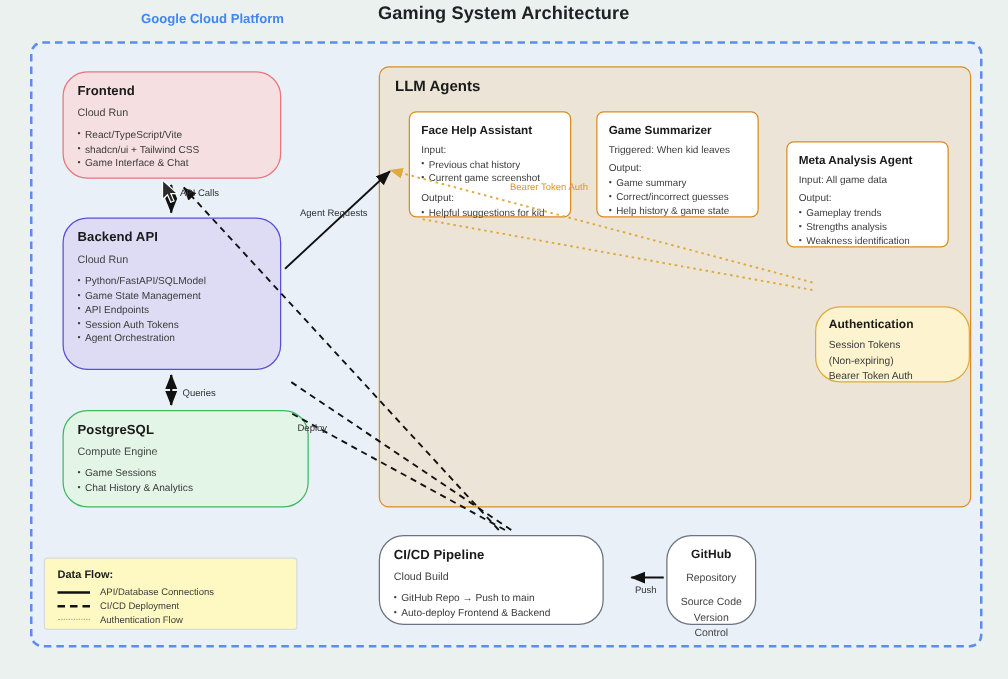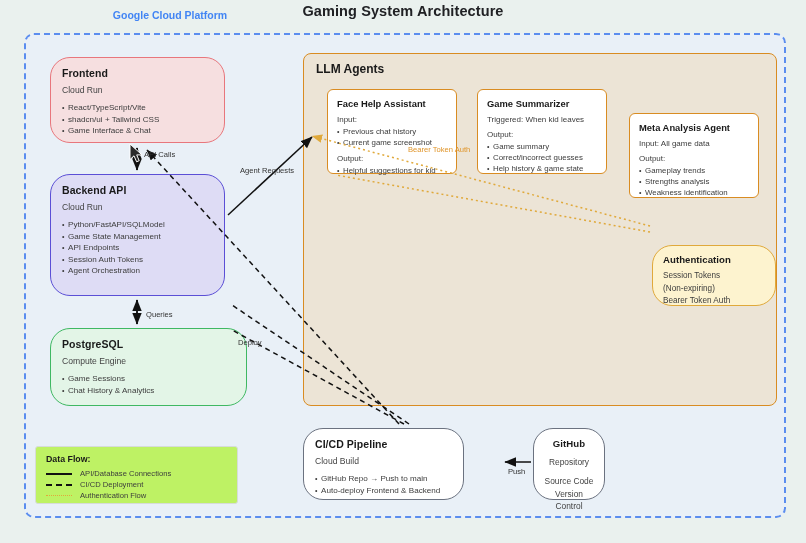--- a/index.html
+++ b/index.html
@@ -37,21 +37,21 @@
   .node ul li{font-size:8.1px;color:#3c3c3c;line-height:11.6px;padding-left:6px;position:relative;}
   .node ul li:before{content:"\2022";position:absolute;left:0;top:0;color:#3c3c3c;font-size:7px;}
 
   
   #node-frontend{left:50px;top:57px;width:175px;height:86px;
     background:#f6dfe0;border:1.6px solid #e8767c;padding:9px 11px;}
   #node-backend{left:50px;top:174px;width:175px;height:122px;
     background:#dedcf5;border:1.6px solid #5b4fd6;padding:9px 11px;}
   #node-postgres{left:50px;top:328px;width:197px;height:78px;
     background:#e3f5e7;border:1.6px solid #3fb862;padding:9px 11px;}
-  #node-cicd{left:303px;top:428px;width:161px;height:72px;
+  #node-cicd{left:303px;top:428px;width:180px;height:72px;
     background:#ffffff;border:1.4px solid #6b7280;padding:9px 11px;}
   #node-github{left:533px;top:428px;width:72px;height:72px;
     background:#ffffff;border:1.4px solid #6b7280;padding:9px 7px;text-align:center;}
   #node-github h3{font-size:9.6px;}
   #node-github .sub{font-size:8.4px;margin-top:7px;line-height:12px;}
   #node-auth{left:652px;top:206px;width:124px;height:61px;
     background:#fdf3cf;border:1.5px solid #e0a93b;padding:8px 10px;margin-top:39px;}
   #node-auth h3{font-size:9.6px;}
   #node-auth .sub{font-size:8.2px;margin-top:5px;line-height:11.5px;color:#3c3c3c;}
 
@@ -70,21 +70,21 @@
   .agent ul{margin:2px 0 0 0;padding:0;list-style:none;}
   .agent ul li{font-size:7.9px;color:#3c3c3c;line-height:11px;padding-left:6px;position:relative;}
   .agent ul li:before{content:"\2022";position:absolute;left:0;top:-.5px;color:#3c3c3c;font-size:7px;}
   #agent-0{left:327px;width:130px;}
   #agent-1{left:477px;width:130px;}
   #agent-2{left:629px;width:130px;margin-top:24px;}
 
   
   #legend{
     left:35px;top:446px;width:203px;height:58px;
-    background:#bef264;border:1px solid #d7dcd9;border-radius:3px;box-sizing:border-box;
+    background:#fef9c3;border:1px solid #d7dcd9;border-radius:3px;box-sizing:border-box;
     padding:7px 10px;
   }
   #legend .ttl{font-size:8.8px;font-weight:bold;color:#1a1a1a;margin-bottom:4px;}
   #legend .row{display:flex;align-items:center;height:11px;}
   #legend .swatch{width:26px;height:0;margin-right:8px;flex:none;}
   #legend .sw-solid{border-top:2px solid #111;}
   #legend .sw-dash{border-top:2px dashed #111;}
   #legend .sw-dot{border-top:1.6px dotted #e0a93b;}
   #legend .txt{font-size:7.6px;color:#3c3c3c;}
 

